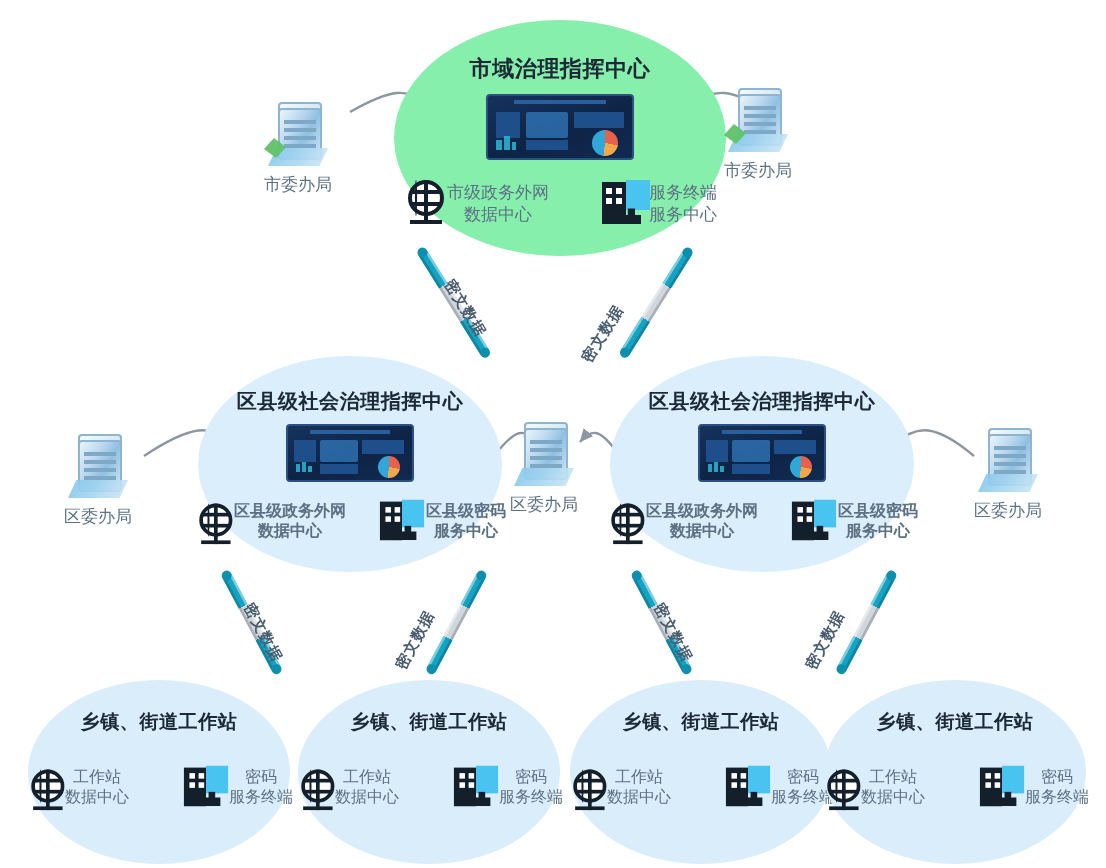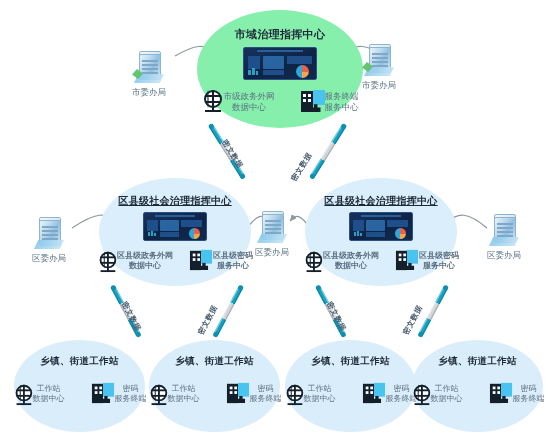--- a/index.html
+++ b/index.html
@@ -22,21 +22,21 @@
   }
   .node.tier1{background:#86efac;}
   .node.tier2{background:#dbeefb;}
   .node.tier3{background:#daedfa;}
 
   .node-title{
     font-weight:bold;color:#1d2a36;
     letter-spacing:.3px;text-align:center;white-space:nowrap;
   }
   .t1 .node-title{font-size:11px;margin-top:17px;}
-  .t2 .node-title{font-size:10px;margin-top:16px;text-decoration:underline;}
+  .t2 .node-title{font-size:10px;margin-top:16px;}
   .t3 .node-title{font-size:9.5px;margin-top:15px;}
 
   
   .screen{
     position:relative;border-radius:2px;
     background:linear-gradient(160deg,#16325c 0%,#0e2446 55%,#112a50 100%);
     border:1px solid #2b5183;overflow:hidden;
   }
   .t1 .screen{width:72px;height:31px;margin-top:5px;}
   .t2 .screen{width:62px;height:27px;margin-top:4px;}

